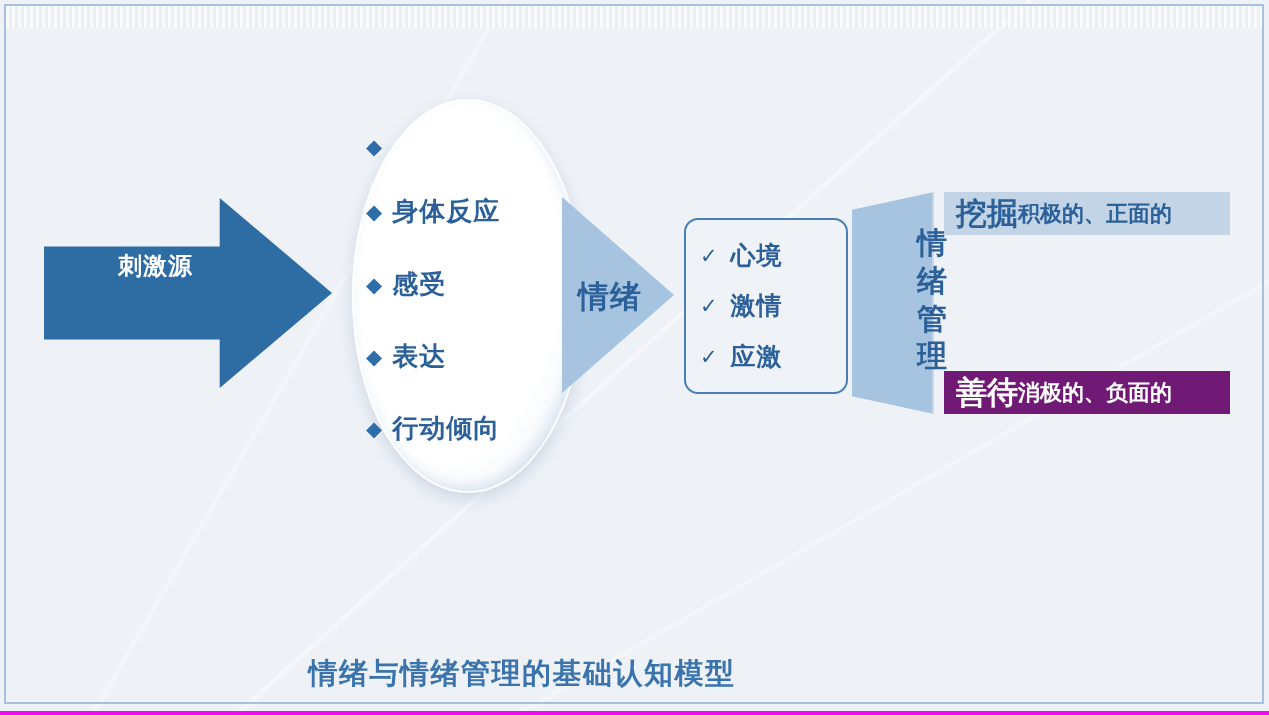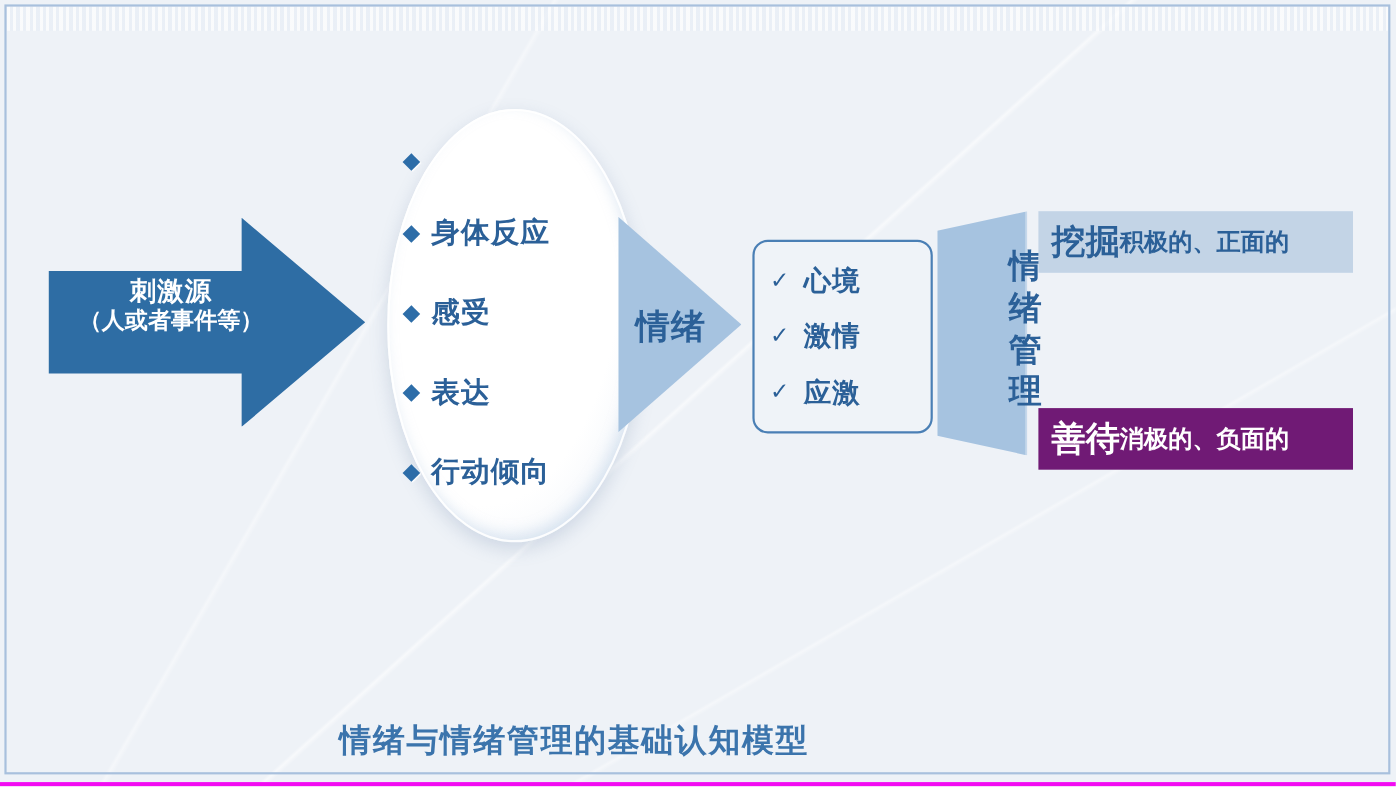--- a/index.html
+++ b/index.html
@@ -218,21 +218,21 @@
     text-align: center;
     word-break: break-all;
     pointer-events: none;
   }
 
   
   .outcome-banner {
     position: absolute;
     left: 944px;
     width: 286px;
-    height: 56px;
+    height: 43px;
     display: flex;
     align-items: center;
     padding-left: 12px;
     box-sizing: border-box;
     white-space: nowrap;
   }
   #outcome-positive {
     top: 192px;
     background: #c3d4e6;
   }
@@ -275,21 +275,20 @@
 
 <div id="slide">
 
   <div id="slide-inner-bg"></div>
   <div id="top-texture"></div>
   <div id="slide-border"></div>
 
   <div id="stimulus-arrow"></div>
   <div id="stimulus-text">
     <span class="line1">刺激源</span>
-    <span class="line2">（人或者事件等）</span>
   </div>
 
   <div id="components-ellipse"></div>
   <div id="components-list">
     <div class="component-item">
       <span class="component-bullet">◆</span>
     </div>
     <div class="component-item">
       <span class="component-bullet">◆</span>
       <span>身体反应</span>

